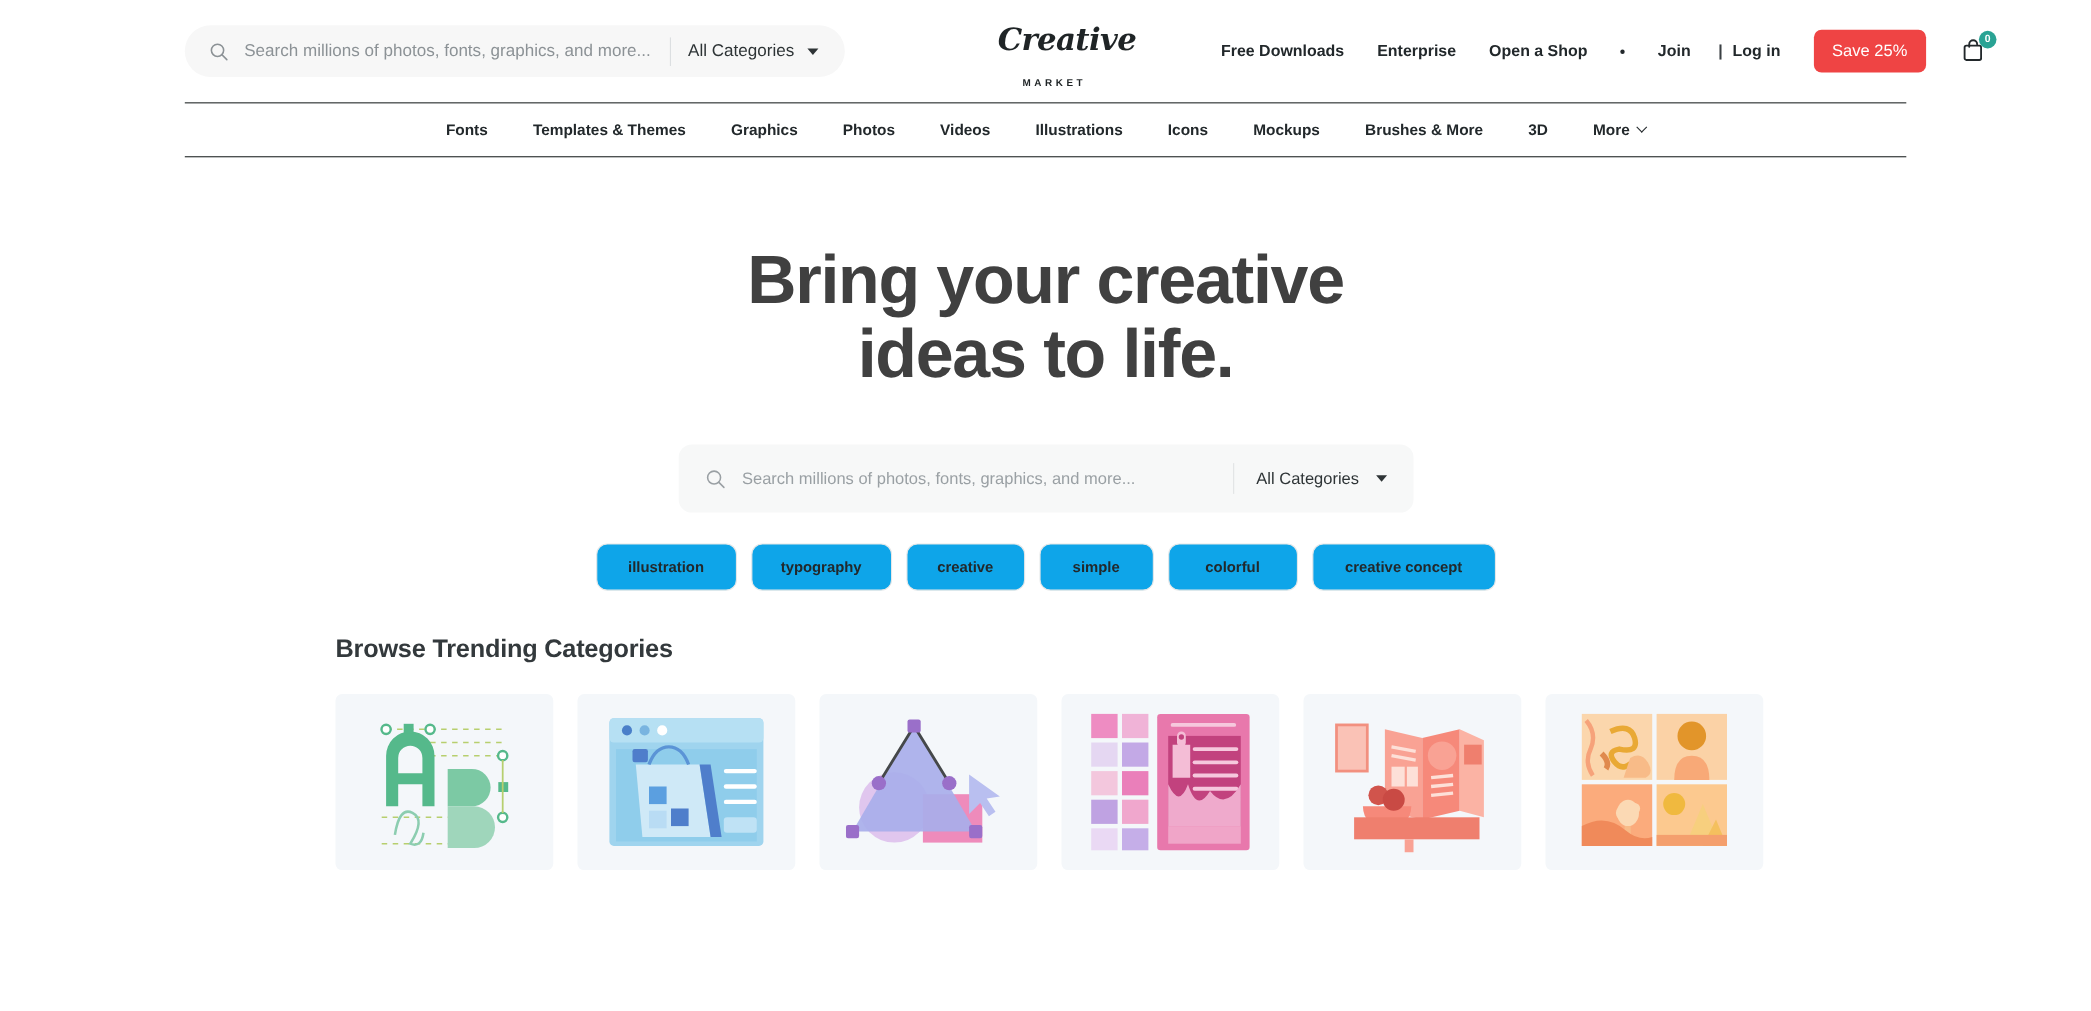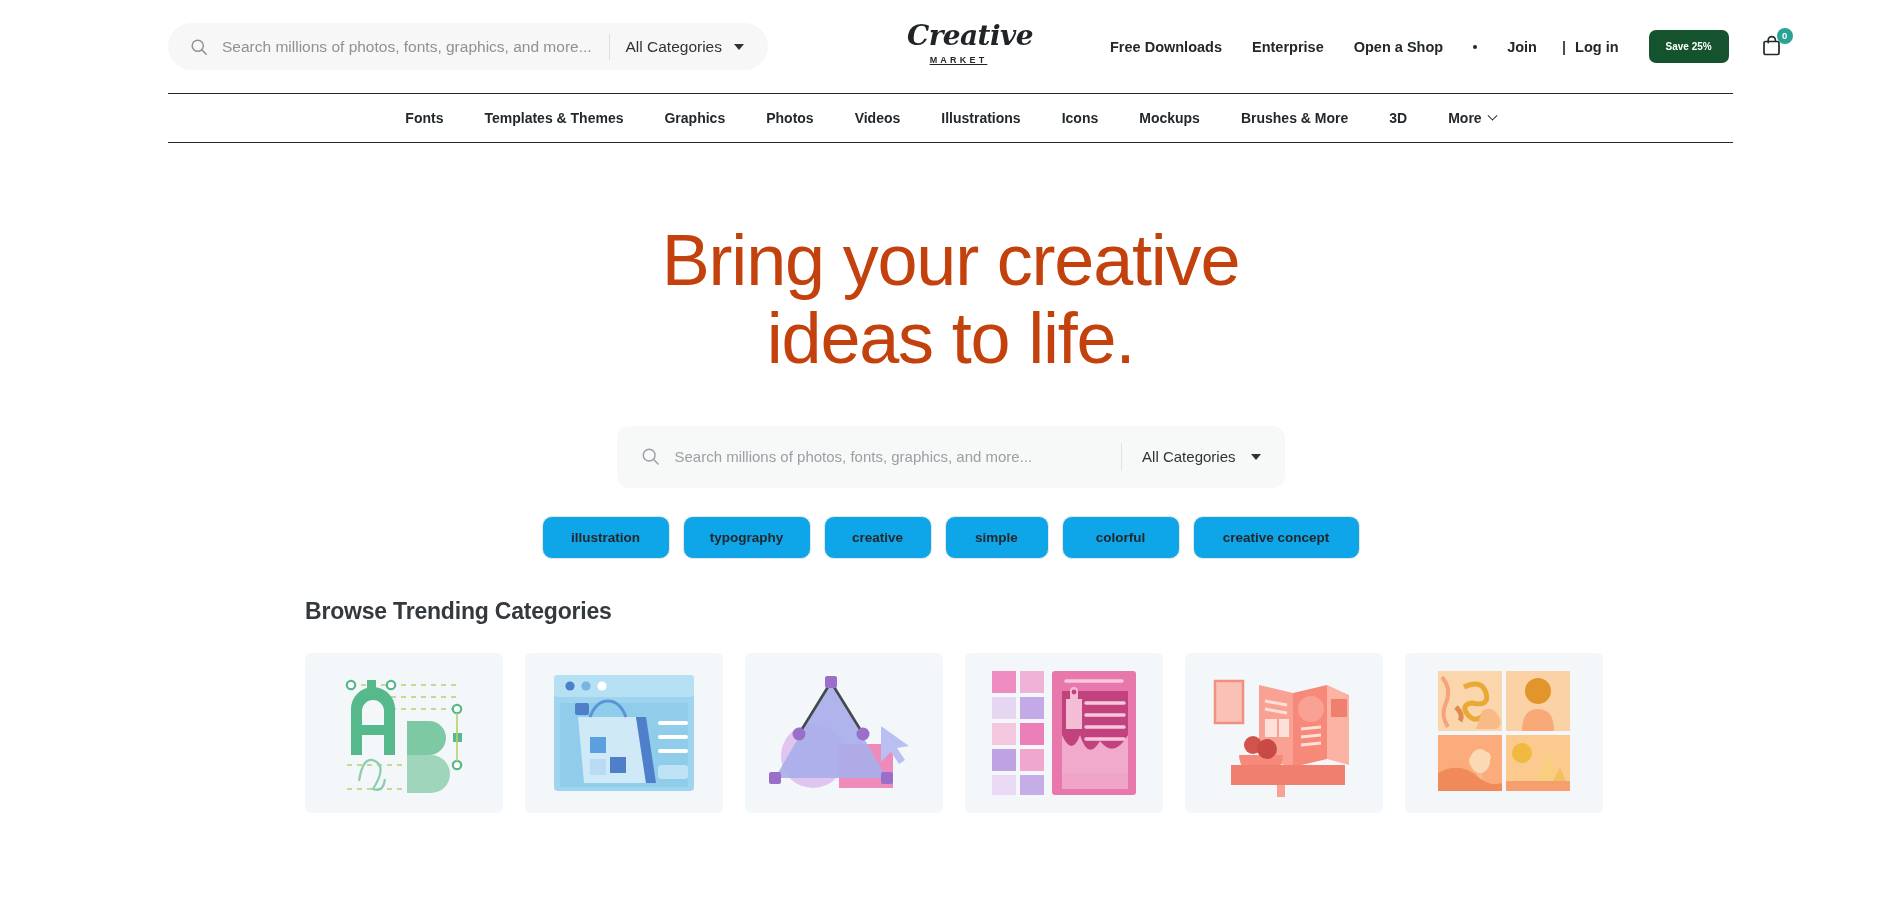--- a/index.html
+++ b/index.html
@@ -56,40 +56,40 @@
     font-family: "DejaVu Serif", serif;
     font-style: italic;
     font-weight: 700;
     font-size: 28px;
     color: #1f2426;
     letter-spacing: -0.6px;
     line-height: 1;
   }
   .logo-sub {
     font-size: 9px; letter-spacing: 3.2px; color: #1f2426;
-    font-weight: 700; margin-top: 5px; padding-left: 3px; text-decoration: underline;
+    font-weight: 700; margin-top: 20px; padding-left: 3px;
   }
 
   
   .topright {
     position: absolute;
     left: 1110px; top: 0; height: 93px;
     display: flex; align-items: center; gap: 0;
   }
   .tr-link {
     font-size: 14.5px; font-weight: 700; color: #22282b;
     white-space: nowrap; cursor: pointer; text-decoration: none;
     margin-right: 30px;
   }
   .dot-sep { width: 4px; height: 4px; border-radius: 50%; background: #22282b; margin-right: 30px; flex:none; }
   .auth { display:flex; align-items:center; gap:9px; margin-right: 30px; }
   .auth .bar { color: #3a4043; font-size: 14.5px; font-weight: 600; }
   .save-btn {
-    background: #14532d; color: #ffffff;
-    font-size: 10px; font-weight: 700;
+    background: #ef4444; color: #ffffff;
+    font-size: 15px; font-weight: 400;
     border: none; border-radius: 7px;
     padding: 11px 17px; cursor: pointer;
     font-family: "Liberation Sans", sans-serif;
     white-space: nowrap;
     margin-right: 30px;
   }
   .cart { position: relative; width: 30px; height: 30px; cursor: pointer; }
   .cart-badge {
     position: absolute; right: -4px; top: -4px;
     width: 16px; height: 16px; border-radius: 50%;
@@ -110,24 +110,24 @@
   .navitem {
     font-size: 14px; font-weight: 700; color: #22282b;
     white-space: nowrap; cursor: pointer;
     display: flex; align-items: center; gap: 7px;
   }
   .chev { width: 7px; height: 7px; border-right: 1.8px solid #22282b; border-bottom: 1.8px solid #22282b; transform: rotate(45deg) translate(-2px,-2px); }
 
   
   .hero { padding-top: 78px; text-align: center; }
   .hero h1 {
-    font-size: 72px;
+    font-size: 62px;
     line-height: 1.09;
-    font-weight: 400;
-    color: #c2410c;
+    font-weight: 700;
+    color: #404040;
     letter-spacing: -1.2px;
   }
   .hero h1 .l2 { display: block; }
 
   .hero-search {
     width: 668px; height: 62px;
     margin: 48px auto 0;
     background: #f7f8f8;
     border-radius: 12px;
     display: flex; align-items: center;

